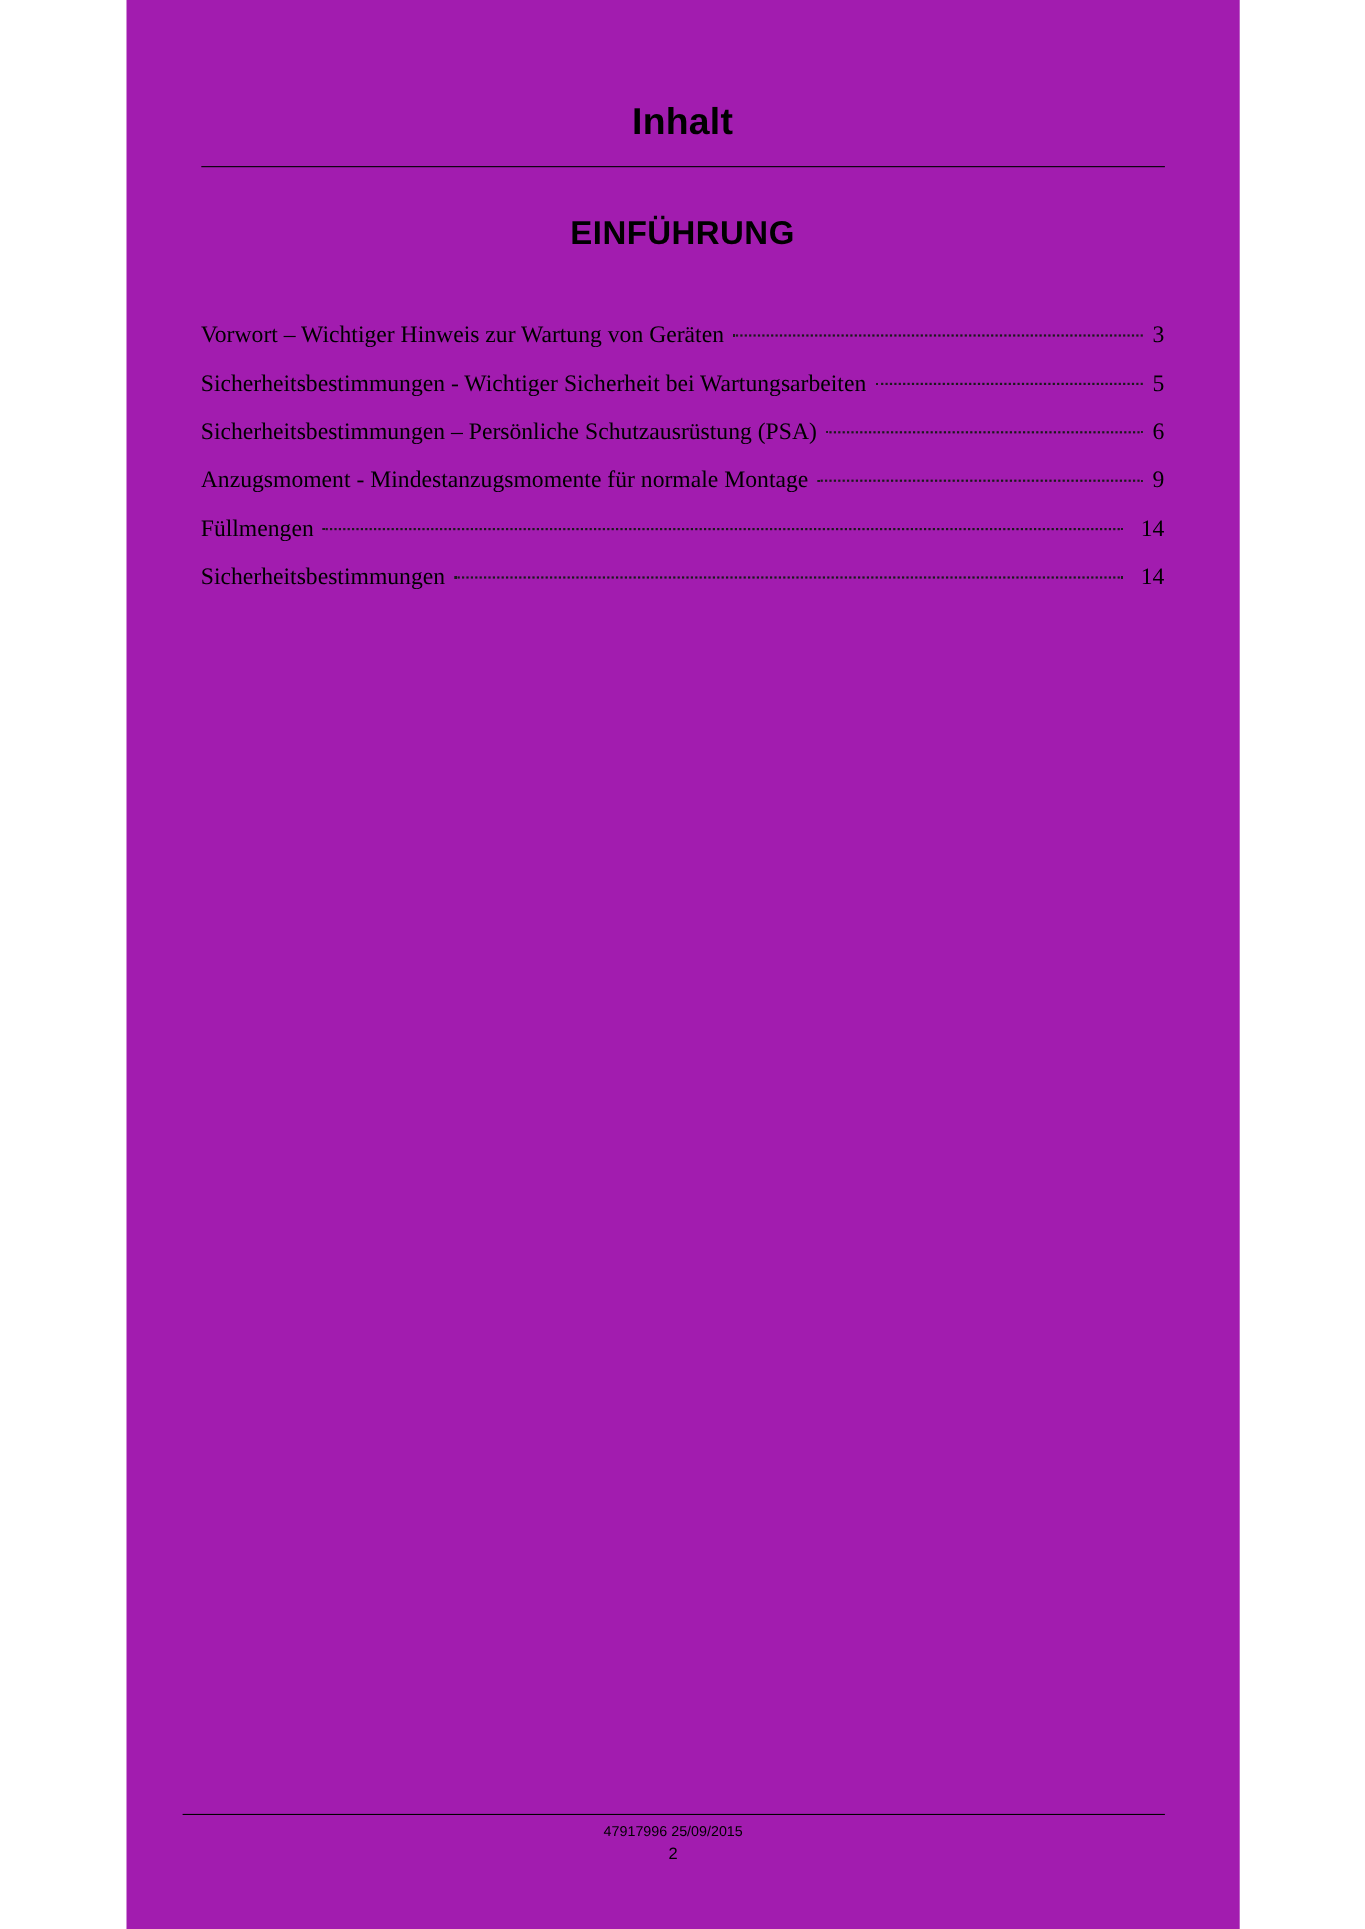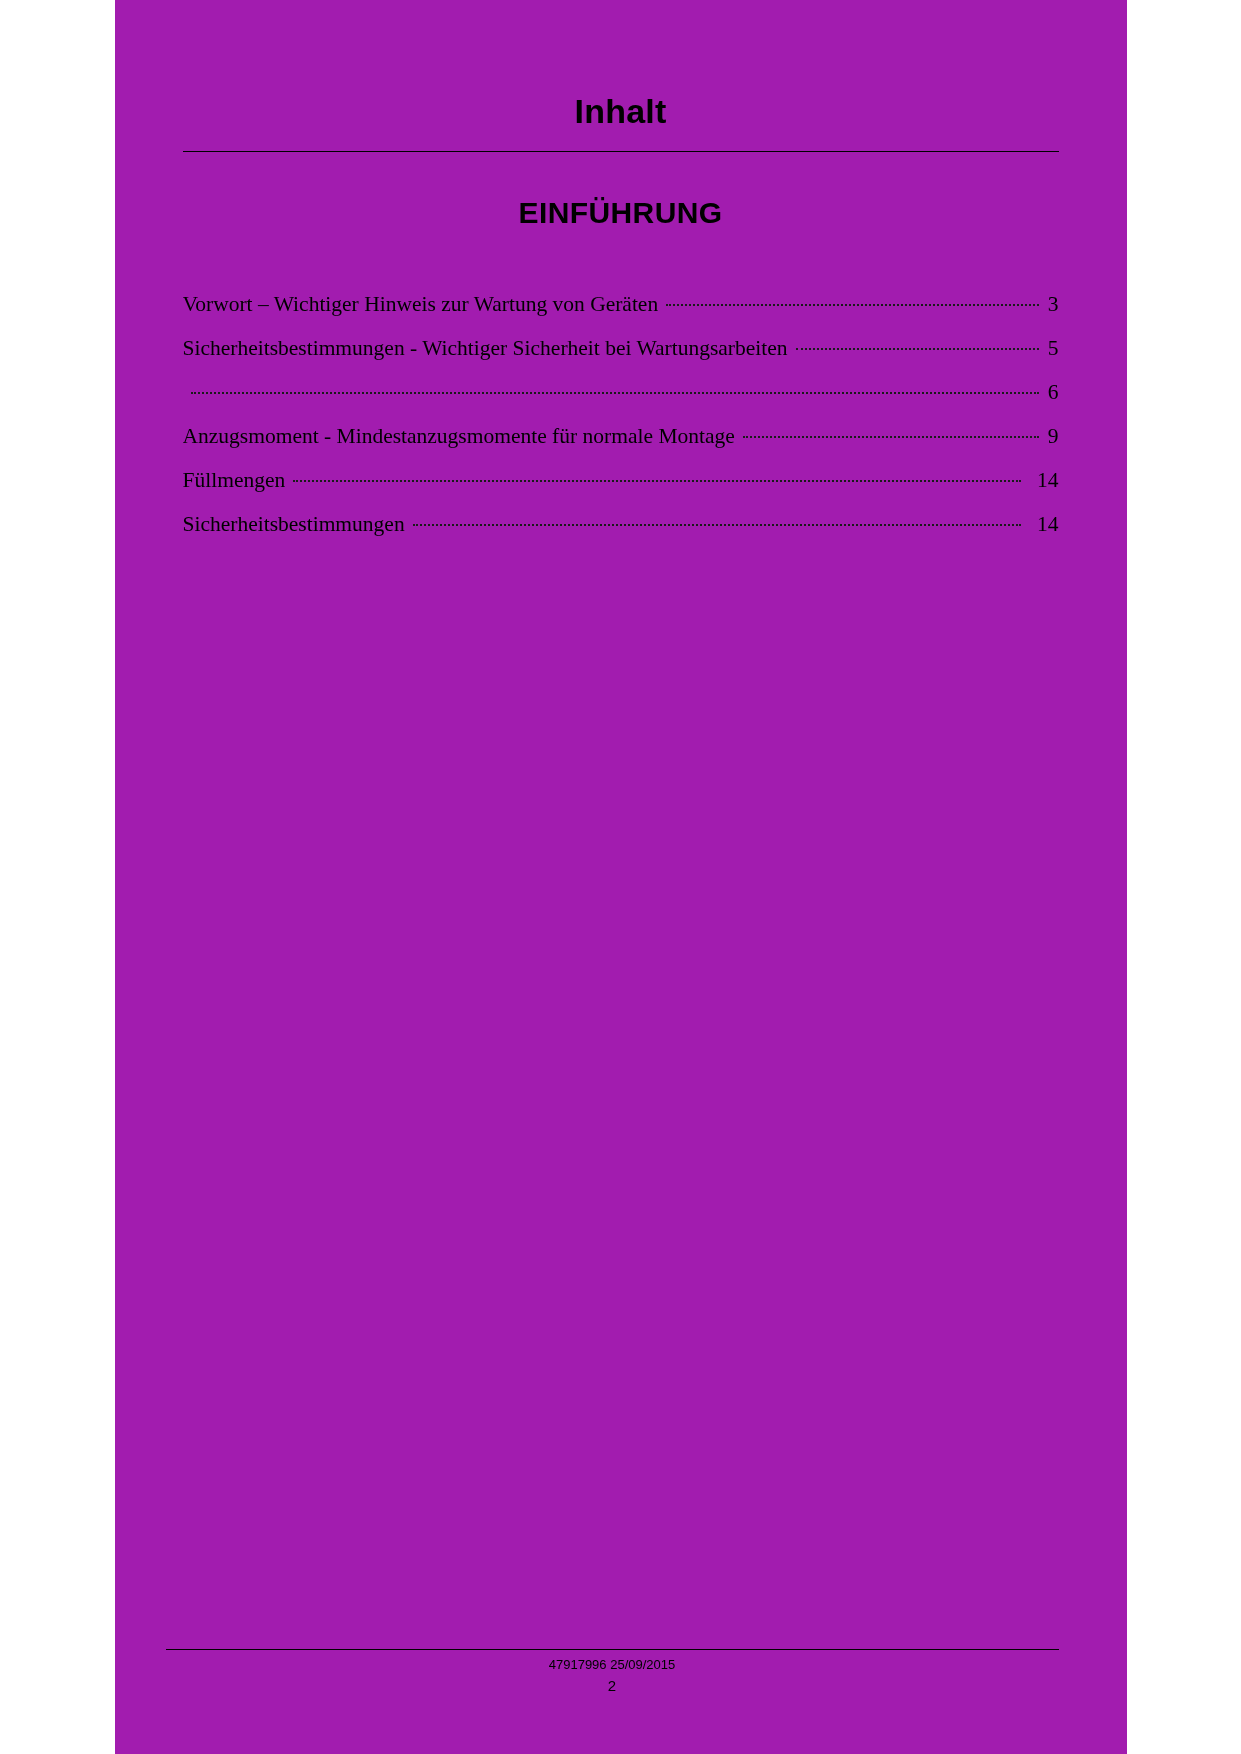--- a/index.html
+++ b/index.html
@@ -123,20 +123,21 @@
     </div>
 
 
     <div class="toc-row">
       <span class="toc-label">Sicherheitsbestimmungen - Wichtiger Sicherheit bei Wartungsarbeiten</span>
       <span class="toc-leader"></span>
       <span class="toc-page">5</span>
     </div>
 
     <div class="toc-row">
+      <span class="toc-label">Sicherheitsbestimmungen – Persönliche Schutzausrüstung (PSA)</span>
       <span class="toc-leader"></span>
       <span class="toc-page">6</span>
     </div>
 
 
 
     <div class="toc-row">
       <span class="toc-label">Anzugsmoment - Mindestanzugsmomente für normale Montage</span>
       <span class="toc-leader"></span>
       <span class="toc-page">9</span>

